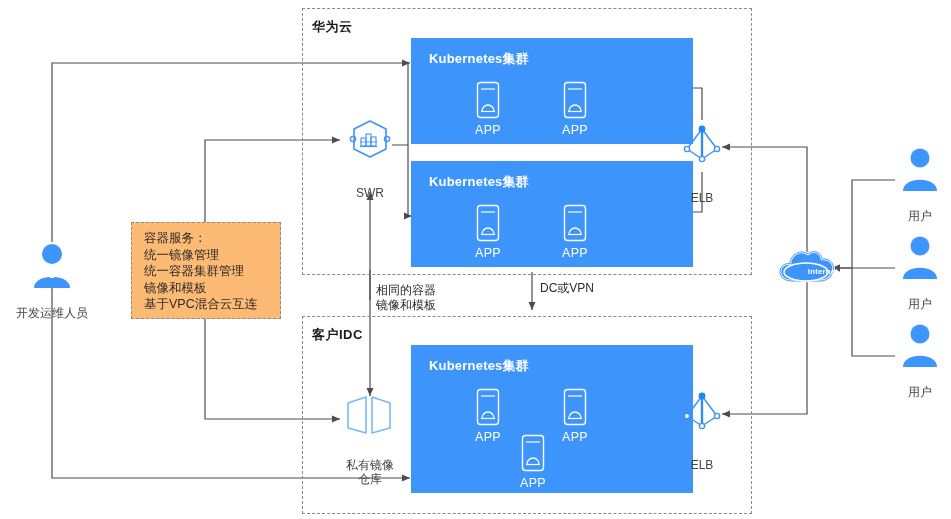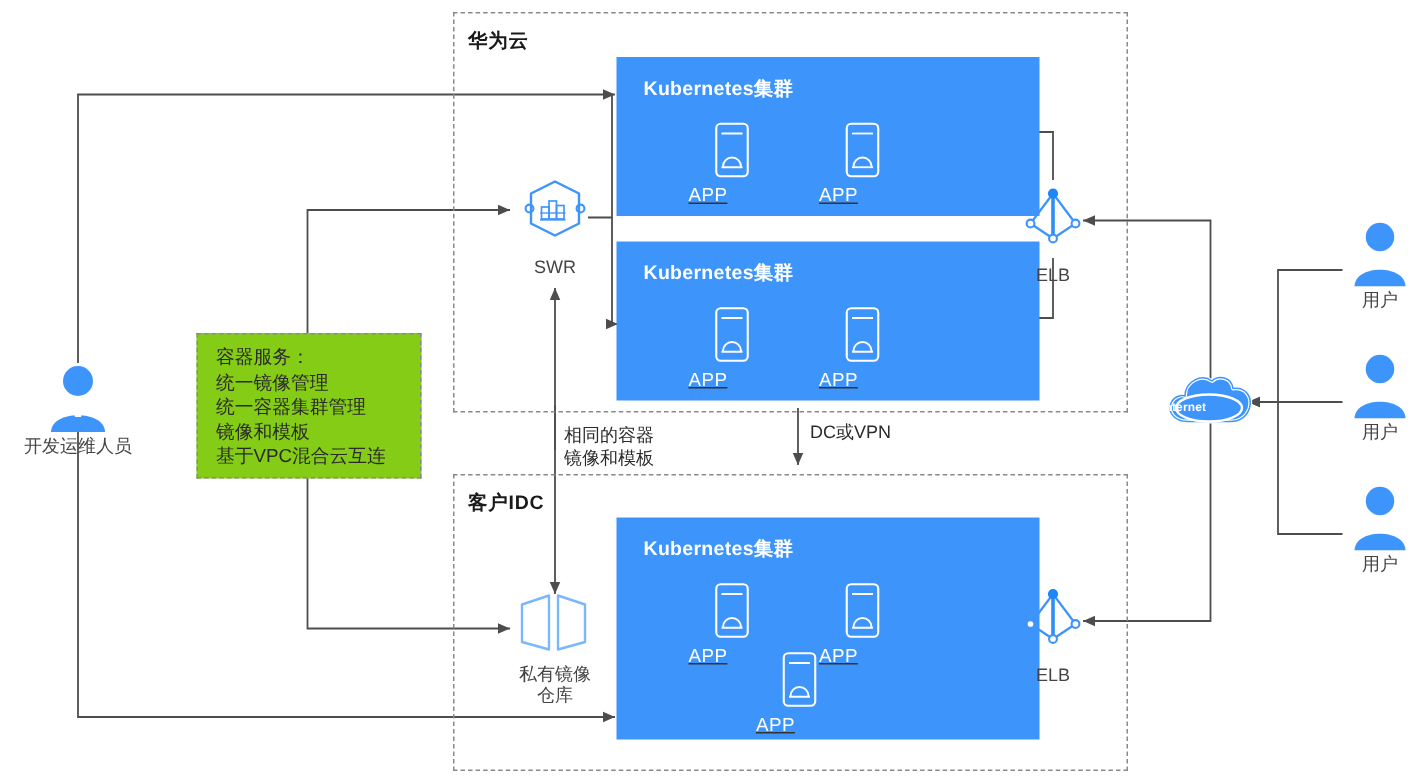--- a/index.html
+++ b/index.html
@@ -24,48 +24,48 @@
   .cluster{
     position:absolute;background:#3d94fb;padding-left:37px;
   }
   .cluster-title{
     position:absolute;left:18px;top:12px;color:#ffffff;font-size:13px;
     font-weight:bold;white-space:nowrap;letter-spacing:0.2px;
   }
 
   
   .app{
-    position:absolute;width:58px;text-align:left;text-decoration:underline;
+    position:absolute;width:58px;text-align:center;
   }
   .app svg{display:block;margin:0 auto;}
   .app .cap{
     color:#ffffff;font-size:12.5px;margin-top:3px;letter-spacing:0.3px;
   }
 
   
   .node{position:absolute;text-align:center;}
   .node .cap{
-    font-size:12px;color:#444444;margin-top:2px;line-height:14px;white-space:nowrap;
+    font-size:12px;color:#444444;margin-top:18px;line-height:14px;white-space:nowrap;
   }
 
   
   .note{
-    position:absolute;border:1px dashed #8a8a8a;background:#84cc16;
+    position:absolute;border:1px dashed #8a8a8a;background:#fdba74;
     padding:7px 10px 8px 12px;box-sizing:border-box;
   }
   .note div{font-size:12.5px;color:#2b2b2b;line-height:16.5px;white-space:nowrap;}
 
   
   .edgelabel{
     position:absolute;font-size:12px;color:#2b2b2b;line-height:15px;
     white-space:nowrap;
   }
 
   .internet-text{
-    position:absolute;left:0;top:0;width:100%;text-align:left;
+    position:absolute;left:0;top:0;width:100%;text-align:right;
     color:#ffffff;font-size:8px;font-weight:bold;letter-spacing:0.1px;
   }
 </style>
 </head>
 <body>
 
 <div id="stage">
 
   <svg class="svg-layer" viewBox="0 0 951 519">
     <defs>

